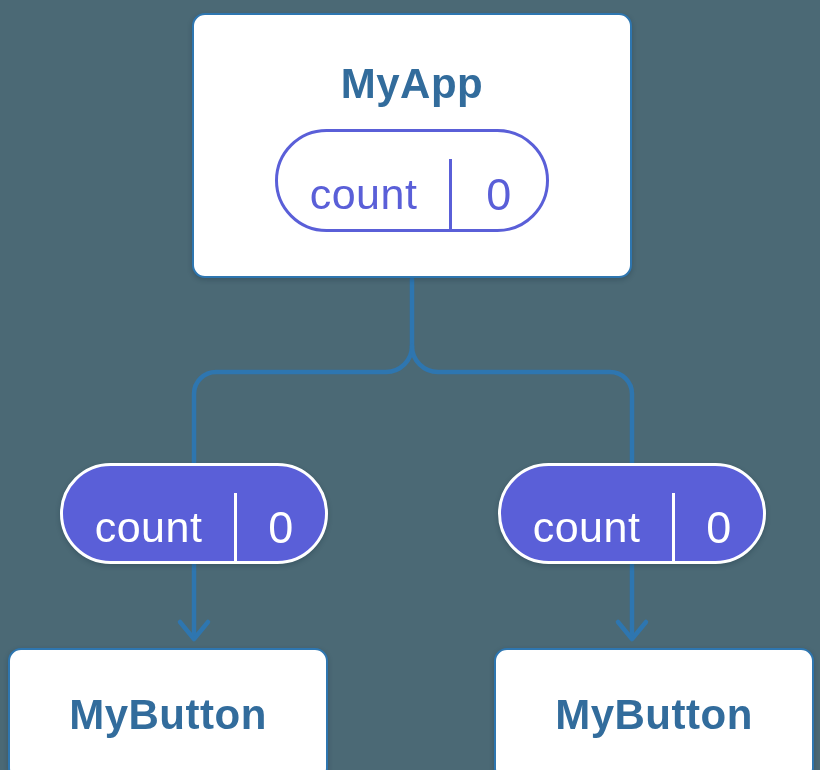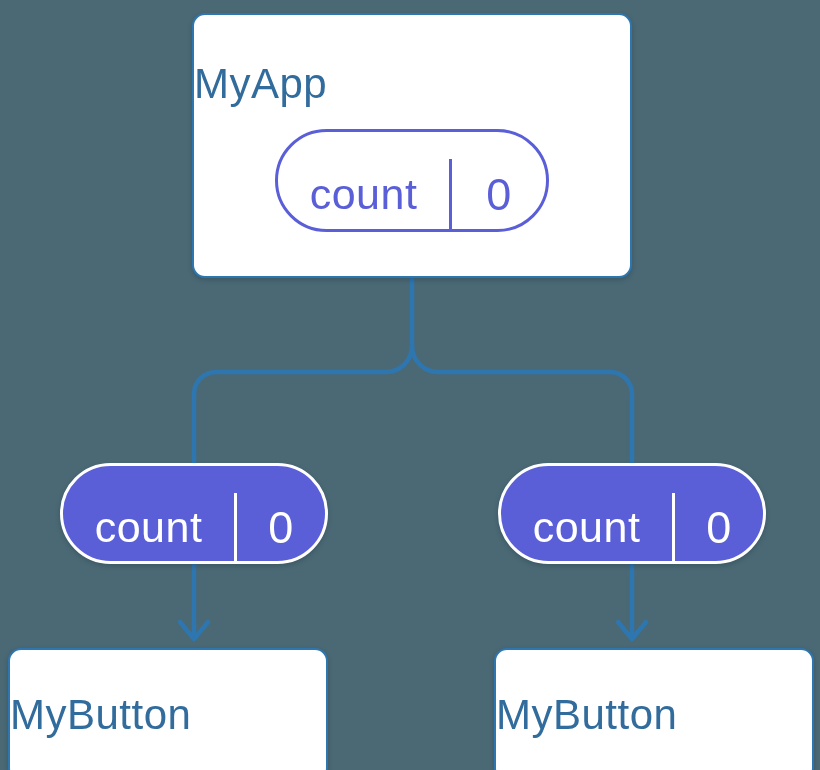--- a/index.html
+++ b/index.html
@@ -38,22 +38,23 @@
     z-index: 2;
   }
   .card-root {
     left: 192px; top: 13px;
     width: 440px; height: 265px;
   }
   .card-title {
     position: absolute;
     top: 48px;
     width: 100%;
+    text-align: center;
     font-size: 42px;
-    font-weight: 400;
+    font-weight: 700;
     letter-spacing: 0.5px;
     color: var(--title-text);
     line-height: 1;
   }
   .card-child {
     top: 648px;
     width: 320px; height: 133px;
     display: flex;
     align-items: center;
     justify-content: center;

